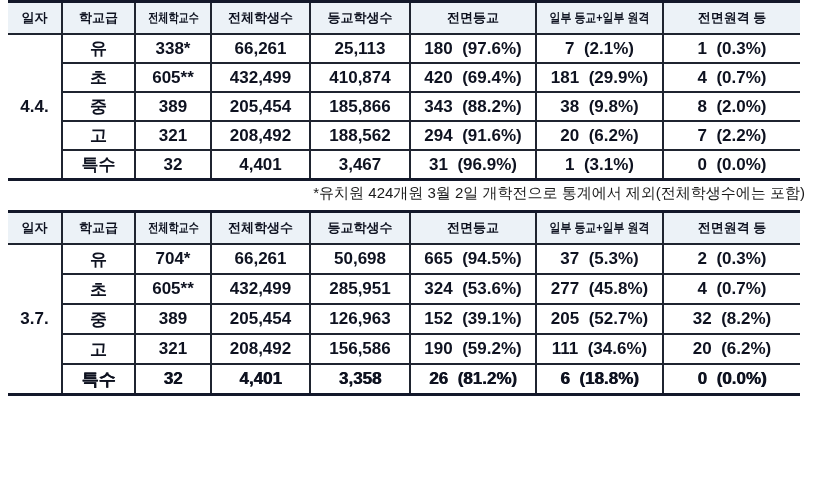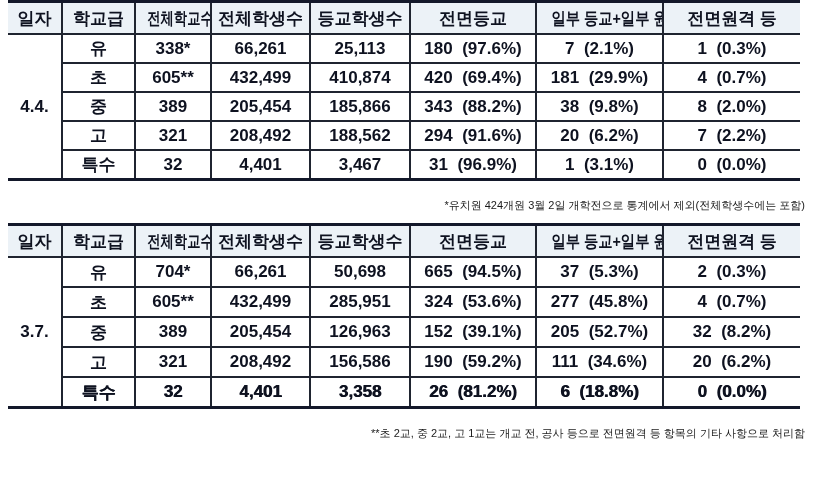--- a/index.html
+++ b/index.html
@@ -30,21 +30,21 @@
     padding:0 2px;
     text-align:center;
     overflow:hidden;
     white-space:nowrap;
   }
   .tbl .fc{border-left:none;}
   .tbl thead th{
     background:var(--header-bg);
     border-bottom:2px solid var(--line);
     height:30px;
-    font-size:17px;
+    font-size:13px;
     font-weight:700;
   }
   .tbl tbody td{
     border-bottom:2px solid var(--line);
     height:27px;
     font-size:17px;
     font-weight:700;
     white-space:pre;
   }
   .t2 tbody td{height:28px;}
@@ -52,23 +52,23 @@
     font-size:17px;
     font-weight:700;
     vertical-align:middle;
     border-bottom:none;
   }
   .cond{display:inline-block;transform:scaleX(0.78);transform-origin:50% 50%;white-space:nowrap;}
   .cond2{display:inline-block;transform:scaleX(0.84);transform-origin:50% 50%;white-space:nowrap;}
   .xbold td{text-shadow:0.6px 0 currentColor;}
   .notes{
     width:797px;
-    margin:14px 0 7px 8px;
+    margin:1px 0 7px 8px;
     text-align:right;
-    font-size:11px;
+    font-size:15px;
     line-height:21px;
     color:#1a1a1a;
   }
 </style>
 </head>
 <body>
 
 <div class="page">
 
   <table class="tbl t1">
@@ -213,16 +213,15 @@
         <td>32</td>
         <td>4,401</td>
         <td>3,358</td>
         <td>26  (81.2%)</td>
         <td>6  (18.8%)</td>
         <td>0  (0.0%)</td>
       </tr>
     </tbody>
   </table>
   <div class="notes">
-    <div>**초 2교, 중 2교, 고 1교는 개교 전, 공사 등으로 전면원격 등 항목의 기타 사항으로 처리함</div>
   </div>
 
 </div>
 
 </body></html>

